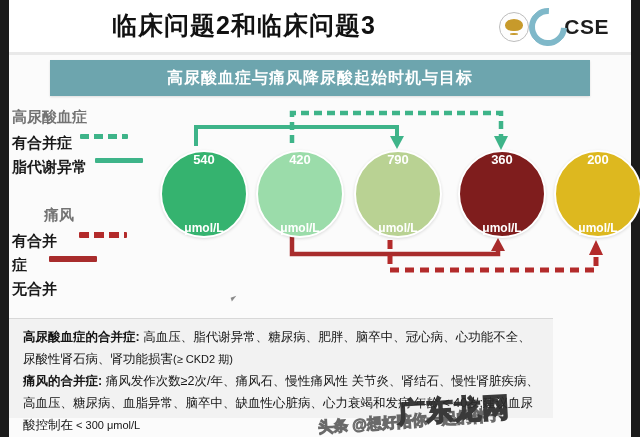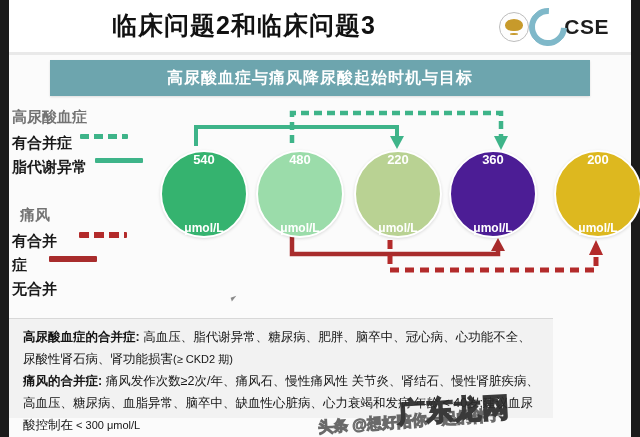--- a/index.html
+++ b/index.html
@@ -62,21 +62,21 @@
     position:absolute;left:50px;top:60px;width:540px;height:36px;
     background:#6da5ae;
     display:flex;align-items:center;justify-content:center;
     color:#ffffff;font-size:16px;font-weight:bold;letter-spacing:1px;
     box-shadow:0 1px 2px rgba(0,0,0,.12);
   }
 
   
   .legend{position:absolute;left:12px;top:108px;width:160px;}
   .lg-head{font-size:15px;font-weight:bold;color:#737373;margin:0 0 7px 0;}
-  .lg-head.gout{margin-left:8px;margin-top:24px;font-family:Liberation Mono, monospace;}
+  .lg-head.gout{margin-left:32px;margin-top:24px;font-family:Liberation Mono, monospace;}
   .lg-row{display:flex;align-items:flex-start;height:24px;font-weight:bold;}
   .lg-label{font-size:15px;color:#1a1a1a;white-space:nowrap;}
   .lg-line{height:5px;width:48px;margin-left:8px;border-radius:1px;}
   .lg-line.solid-g{background:#3eb489;}
   .lg-line.dash-g{
     background:repeating-linear-gradient(to right,#3eb489 0 9px,transparent 9px 14px);
   }
   .lg-line.solid-r{background:#a82c2c;height:6px;}
   .lg-line.dash-r{
     height:6px;
@@ -203,28 +203,28 @@
       <polygon points="589,255 603,255 596,240" fill="#b32b2b"></polygon>
     </g>
   </svg>
 
   <div class="circles">
     <div class="circle" style="left:0px;background:#35b36f;">
       <span class="c-val">540</span>
       <span class="c-unit">μmol/L</span>
     </div>
     <div class="circle" style="left:96px;background:#9bdcaa;">
-      <span class="c-val">480</span>
+      <span class="c-val">420</span>
       <span class="c-unit">μmol/L</span>
     </div>
     <div class="circle" style="left:194px;background:#b9d293;">
-      <span class="c-val">220</span>
-      <span class="c-unit">μmol/L</span>
-    </div>
-    <div class="circle" style="left:289px;background:#4c1d95;">
+      <span class="c-val">790</span>
+      <span class="c-unit">μmol/L</span>
+    </div>
+    <div class="circle" style="left:298px;background:#7f1d1d;">
       <span class="c-val">360</span>
       <span class="c-unit">μmol/L</span>
     </div>
     <div class="circle" style="left:394px;background:#ddb81f;">
       <span class="c-val">200</span>
       <span class="c-unit">μmol/L</span>
     </div>
   </div>
 
   <div class="cursor"></div>

